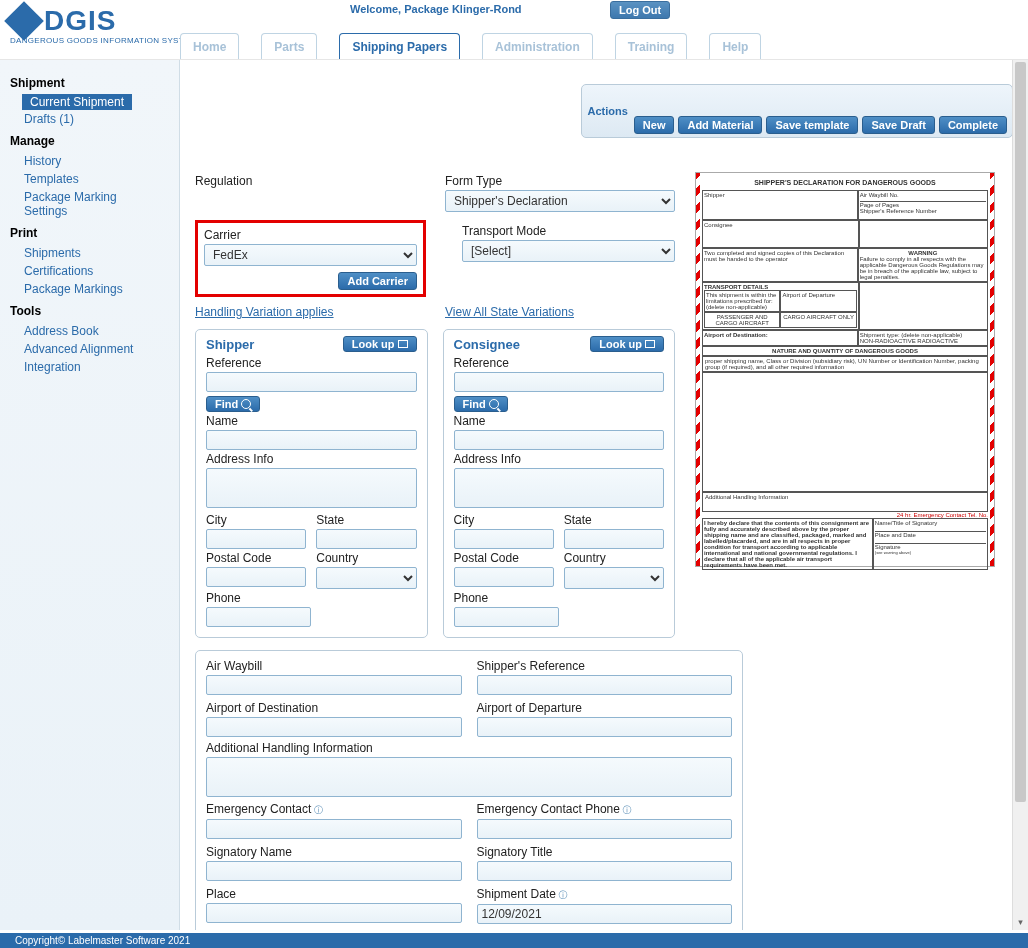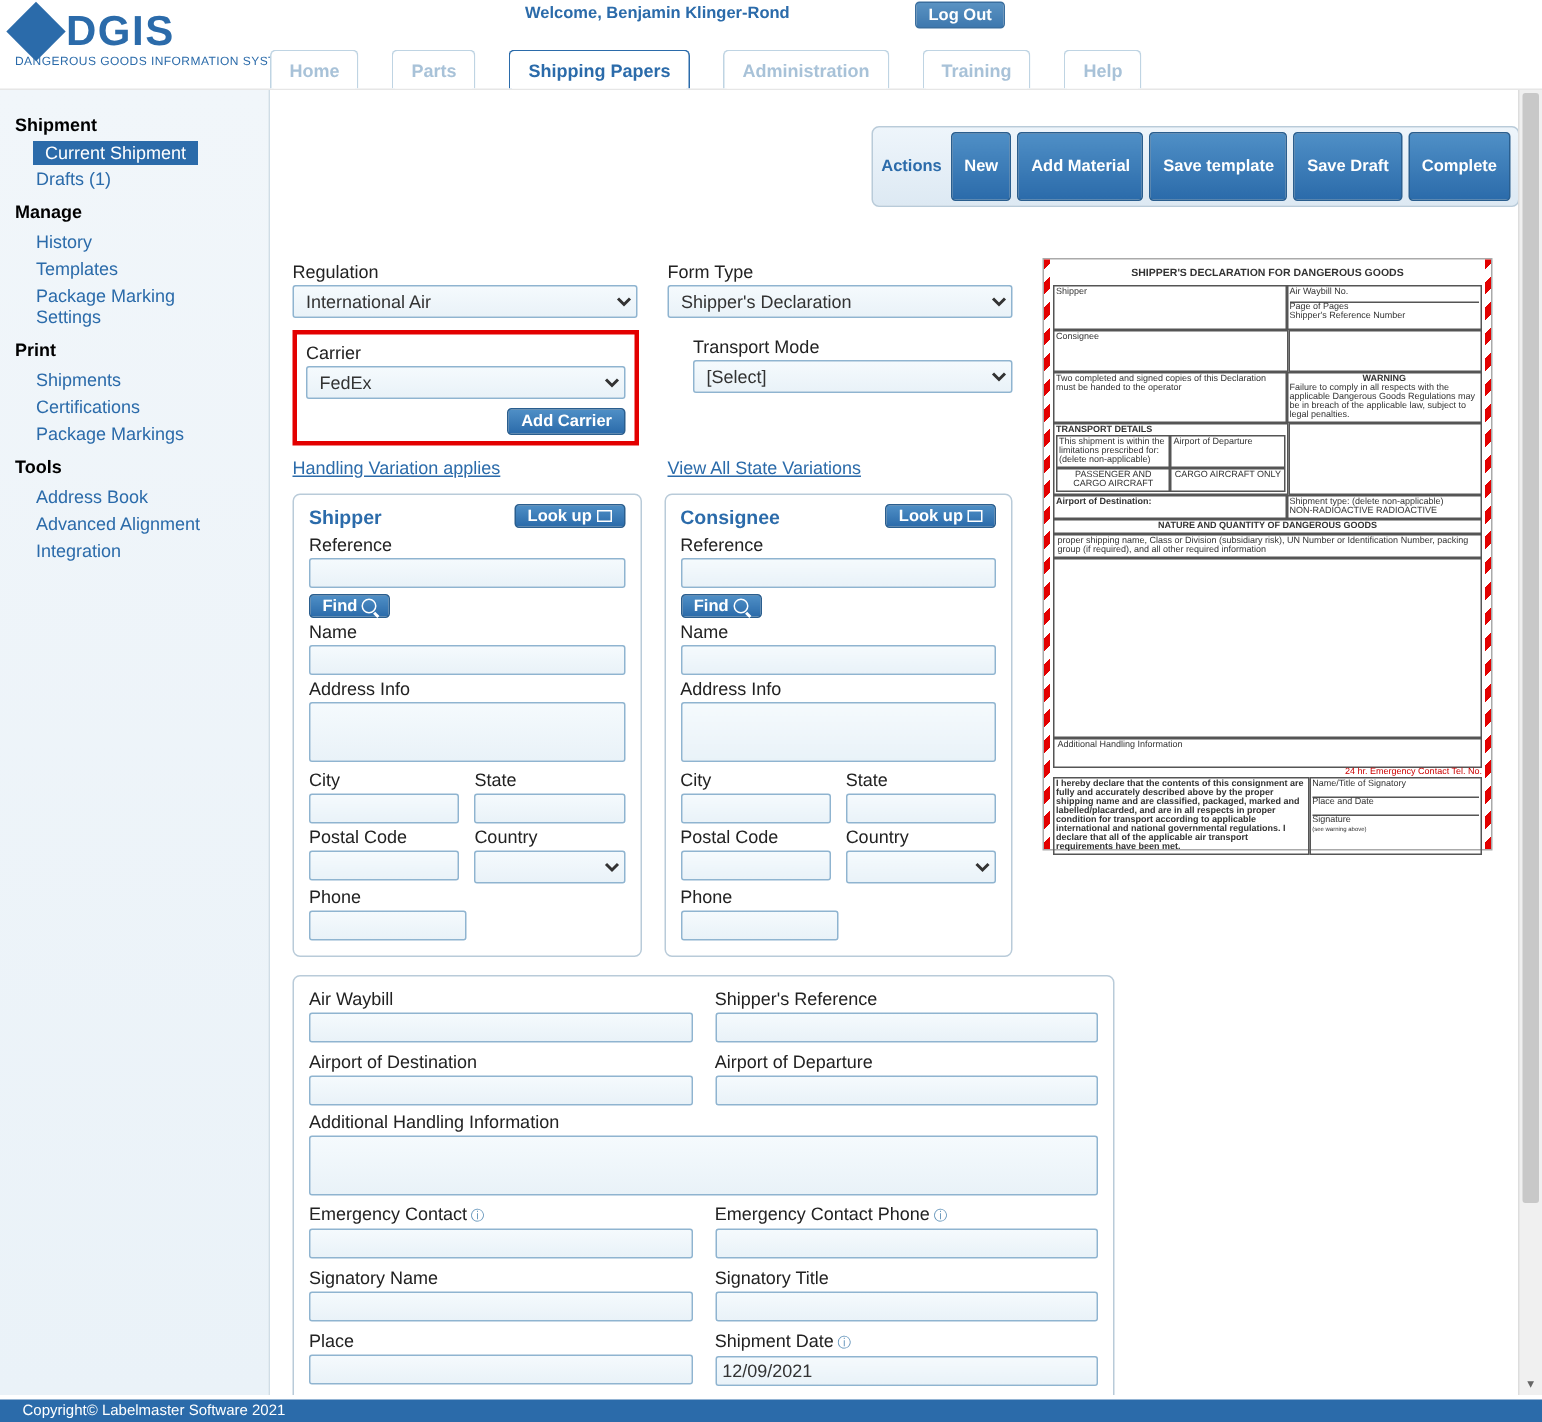--- a/index.html
+++ b/index.html
@@ -17,21 +17,21 @@
 .tab.active { color: #2b6baa; border-color: #2b6baa; }
 .tab.inactive { color: #a8c2d8; }
 .body-row { display: flex; height: 870px; }
 .sidebar { width: 180px; background: linear-gradient(#f1f6fa,#eaf2f8); border-right: 1px solid #d0dde6; padding: 10px 0 0 10px; }
 .side-h { font-weight: bold; color: #000; margin: 6px 0 4px 0; font-size: 12px; }
 .side-item { display: block; color: #2b6baa; padding: 2px 0 2px 14px; font-size: 12px; cursor: pointer; }
 .side-item.selected { background: #2b6baa; color: #fff; display: inline-block; padding: 1px 8px; margin-left: 12px; }
 .main { flex: 1; position: relative; overflow: auto; padding: 10px 15px; }
 .actions-bar { position: absolute; top: 24px; right: 15px; display: flex; gap: 4px; align-items: center; background: linear-gradient(#eef5fb,#dde9f3); border: 1px solid #b9cbd9; border-radius: 5px; padding: 3px 5px; }
 .actions-label { color: #2b6baa; font-weight: bold; font-size: 11px; margin-right: 2px; }
-.abtn { background: linear-gradient(#4f8fc6,#2b6baa); color: #fff; border: 1px solid #2a5e8e; border-radius: 3px; padding: 16px 8px; font-size: 11px; cursor: pointer; font-weight: bold; }
+.abtn { background: linear-gradient(#4f8fc6,#2b6baa); color: #fff; border: 1px solid #2a5e8e; border-radius: 3px; padding: 2px 8px; font-size: 11px; cursor: pointer; font-weight: bold; margin-top: 28px; }
 .form-area { margin-top: 102px; display: flex; gap: 20px; align-items: flex-start; }
 .form-cols { width: 480px; }
 .form-row { display: flex; gap: 20px; margin-bottom: 4px; }
 .fcol { flex: 1; }
 .lbl { display: block; font-size: 12px; color: #222; margin: 2px 0; }
 select, input[type=text], textarea { width: 100%; border: 1px solid #8fb4d0; background: linear-gradient(#f5fafd,#e9f2f8); padding: 2px 4px; font-size: 12px; color: #333; border-radius: 2px; }
 select { height: 22px; }
 textarea { height: 40px; resize: none; }
 .highlight-red { border: 3px solid #e30000; padding: 3px 6px 6px; margin-top: 4px; margin-bottom: 4px; position: relative; }
 .add-carrier { position: absolute; right: 6px; bottom: 4px; background: linear-gradient(#4f8fc6,#2b6baa); color: #fff; border: 1px solid #2a5e8e; border-radius: 3px; padding: 2px 8px; font-size: 11px; cursor: pointer; font-weight: bold; }
@@ -68,21 +68,21 @@
 </head>
 <body>
 
 <div class="page">
   <div class="header">
     <div class="logo-area">
       <div class="logo-dia"></div>
       <span class="logo-text">DGIS</span>
     </div>
     <div class="logo-sub">DANGEROUS GOODS INFORMATION SYSTEM</div>
-    <div class="welcome">Welcome, Benjamin Klinger-Rond</div>
+    <div class="welcome">Welcome, Package Klinger-Rond</div>
     <button class="logout-btn">Log Out</button>
     <div class="tabs">
       <div class="tab inactive">Home</div>
       <div class="tab inactive">Parts</div>
       <div class="tab active">Shipping Papers</div>
       <div class="tab inactive">Administration</div>
       <div class="tab inactive">Training</div>
       <div class="tab inactive">Help</div>
     </div>
   </div>
@@ -114,21 +114,20 @@
         <button class="abtn">Save template</button>
         <button class="abtn">Save Draft</button>
         <button class="abtn">Complete</button>
       </div>
 
       <div class="form-area">
         <div class="form-cols">
           <div class="form-row">
             <div class="fcol">
               <span class="lbl">Regulation</span>
-              <select><option>International Air</option></select>
             </div>
             <div class="fcol">
               <span class="lbl">Form Type</span>
               <select><option>Shipper's Declaration</option></select>
             </div>
           </div>
 
           <div class="form-row" style="gap:36px; align-items:flex-start;">
             <div class="fcol highlight-red">
               <span class="lbl">Carrier</span>

